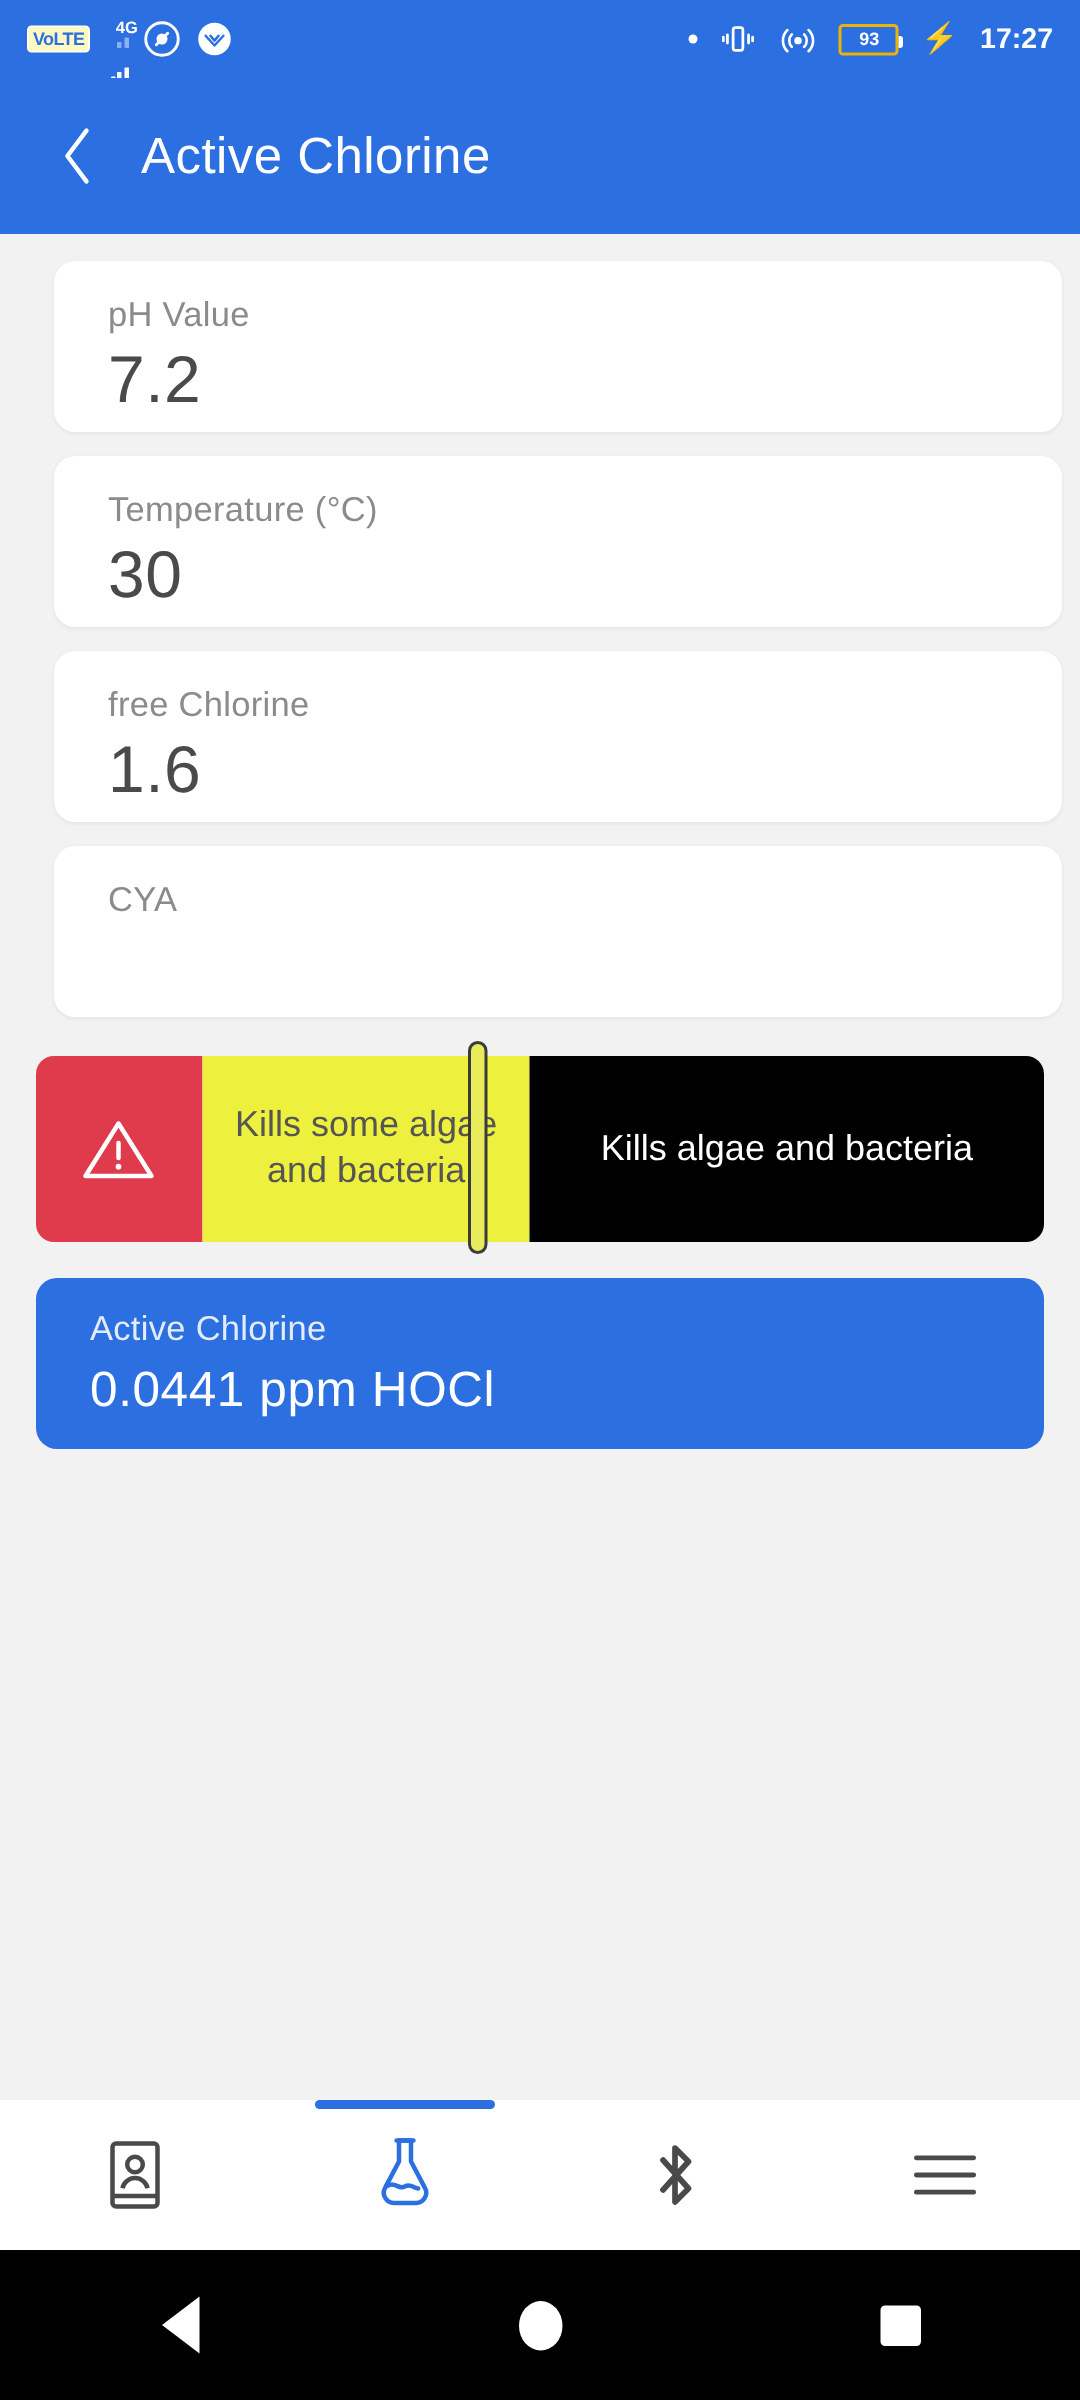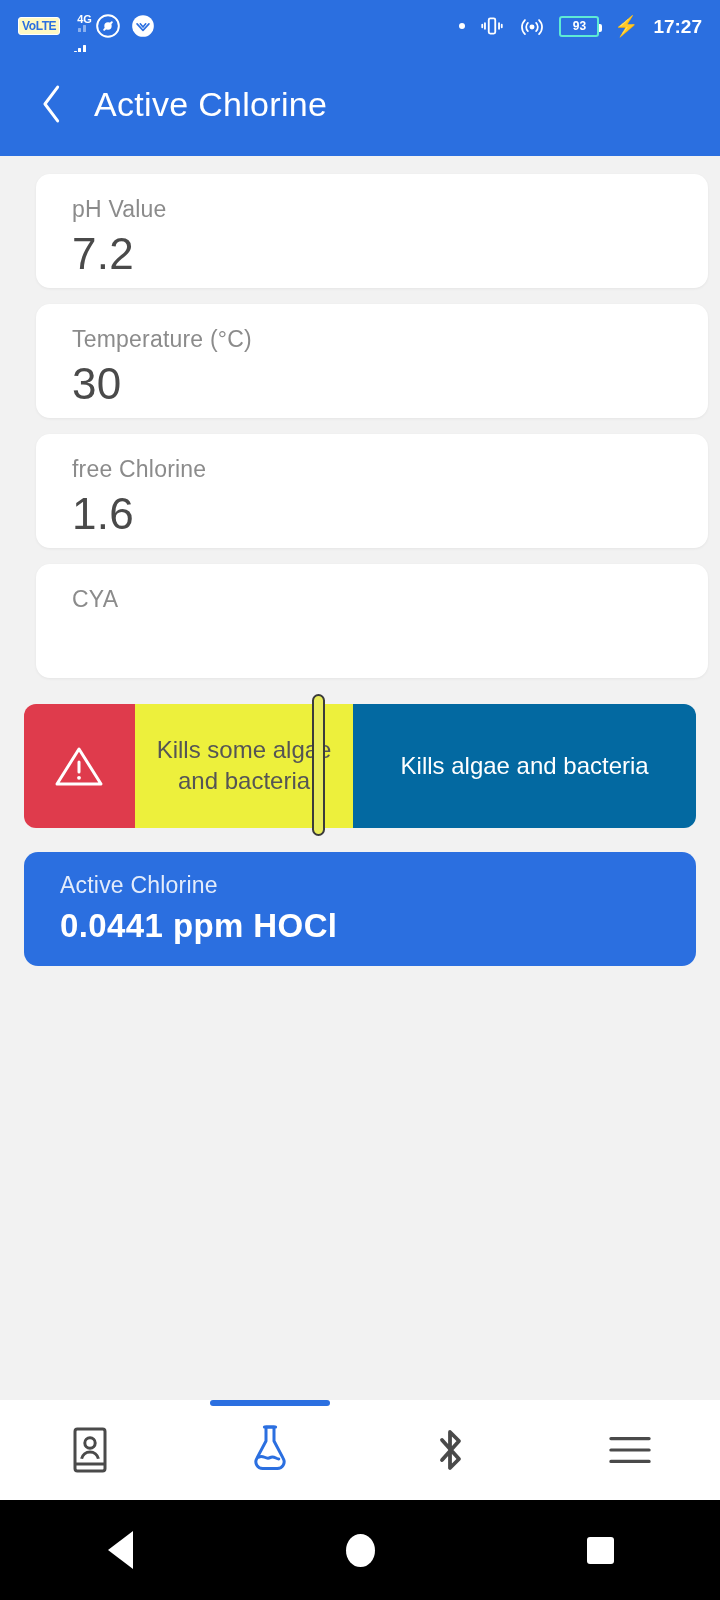--- a/index.html
+++ b/index.html
@@ -29,21 +29,21 @@
   .sig-4g { position:absolute; top:0px; left:8px; font-size:11px; font-weight:bold; line-height:1; }
   .bars { display:flex; align-items:flex-end; gap:1.6px; height:24px; padding-top:11px;}
   .bars i { display:block; width:3px; background:#fff; border-radius:0.5px; }
   .bars i:nth-child(1){height:4px;} .bars i:nth-child(2){height:7px;}
   .bars i:nth-child(3){height:10px;} .bars i:nth-child(4){height:13px;}
   .bar-dim { opacity:.45; }
   .sb-icon { width:26px; height:26px; display:block; }
   .dot-small { width:6px; height:6px; border-radius:50%; background:#fff; display:block; }
   .battery {
     position:relative; width:40px; height:21px;
-    border:2px solid #5eead4; border-radius:3px;
+    border:2px solid #eab308; border-radius:3px;
     display:flex; align-items:center; justify-content:center;
   }
   .battery:after {
     content:""; position:absolute; right:-5px; top:6px;
     width:3px; height:8px; background:#fff; border-radius:0 2px 2px 0;
   }
   .battery span { font-size:12px; font-weight:bold; line-height:1; color:#fff; }
   .bolt { font-size:20px; line-height:1; margin-left:1px; }
   .sb-time { font-size:19px; font-weight:bold; letter-spacing:0px; line-height:1; }
 
@@ -81,21 +81,21 @@
     position:absolute; top:-10px; width:13px; height:142px;
     background:#e9ec5a; border:2.5px solid #3b3b3b; border-radius:8px;
   }
 
   
   .result {
     position:absolute; left:24px; top:696px; width:672px; height:114px;
     background:#2b6fe0; border-radius:14px; padding:20px 0 0 36px;
   }
   .result-label { font-size:23px; font-weight:300; color:#e3ecfb; letter-spacing:.2px; }
-  .result-value { font-size:33px; font-weight:700; color:#ffffff; margin-top:8px; letter-spacing:.4px; }
+  .result-value { font-size:33px; font-weight:400; color:#ffffff; margin-top:8px; letter-spacing:.4px; }
 
   
   .bottomnav {
     position:absolute; left:0; top:1400px; width:720px; height:100px;
     background:#ffffff; display:flex; align-items:center;
   }
   .navitem { flex:1; display:flex; align-items:center; justify-content:center; position:relative; height:100px; }
   .nav-indicator {
     position:absolute; top:0; left:50%; transform:translateX(-50%);
     width:120px; height:6px; background:#2b6fe0; border-radius:3px;
@@ -194,21 +194,21 @@
     <div class="scale-wrap">
       <div class="scale">
         <div class="seg seg-red" id="seg0" style="flex: 0 0 16.5%; background: rgb(223, 59, 76);">
           <svg width="52" height="46" viewBox="0 0 26 23">
             <path d="M13 3 L24 20.5 L2 20.5 Z" fill="none" stroke="#ffffff" stroke-width="1.5" stroke-linejoin="round"></path>
             <path d="M13 9.5 V14.5" stroke="#ffffff" stroke-width="1.5" stroke-linecap="round"></path>
             <circle cx="13" cy="17.4" r="0.95" fill="#ffffff"></circle>
           </svg>
         </div>
         <div class="seg seg-yellow" id="seg1" style="flex: 0 0 32.5%; background: rgb(237, 240, 60);">Kills some algae and bacteria</div>
-        <div class="seg seg-green" id="seg2" style="flex: 0 0 51%; background: #0369a1;">Kills algae and bacteria</div>
+        <div class="seg seg-green" id="seg2" style="flex: 0 0 51%; background: #000000;">Kills algae and bacteria</div>
       </div>
       <div class="marker" id="scale-marker" style="left: calc(43.8% - 6px);"></div>
     </div>
 
     <div class="result">
       <div class="result-label">Active Chlorine</div>
       <div class="result-value">0.0441 ppm HOCl</div>
     </div>
 
   </div>

